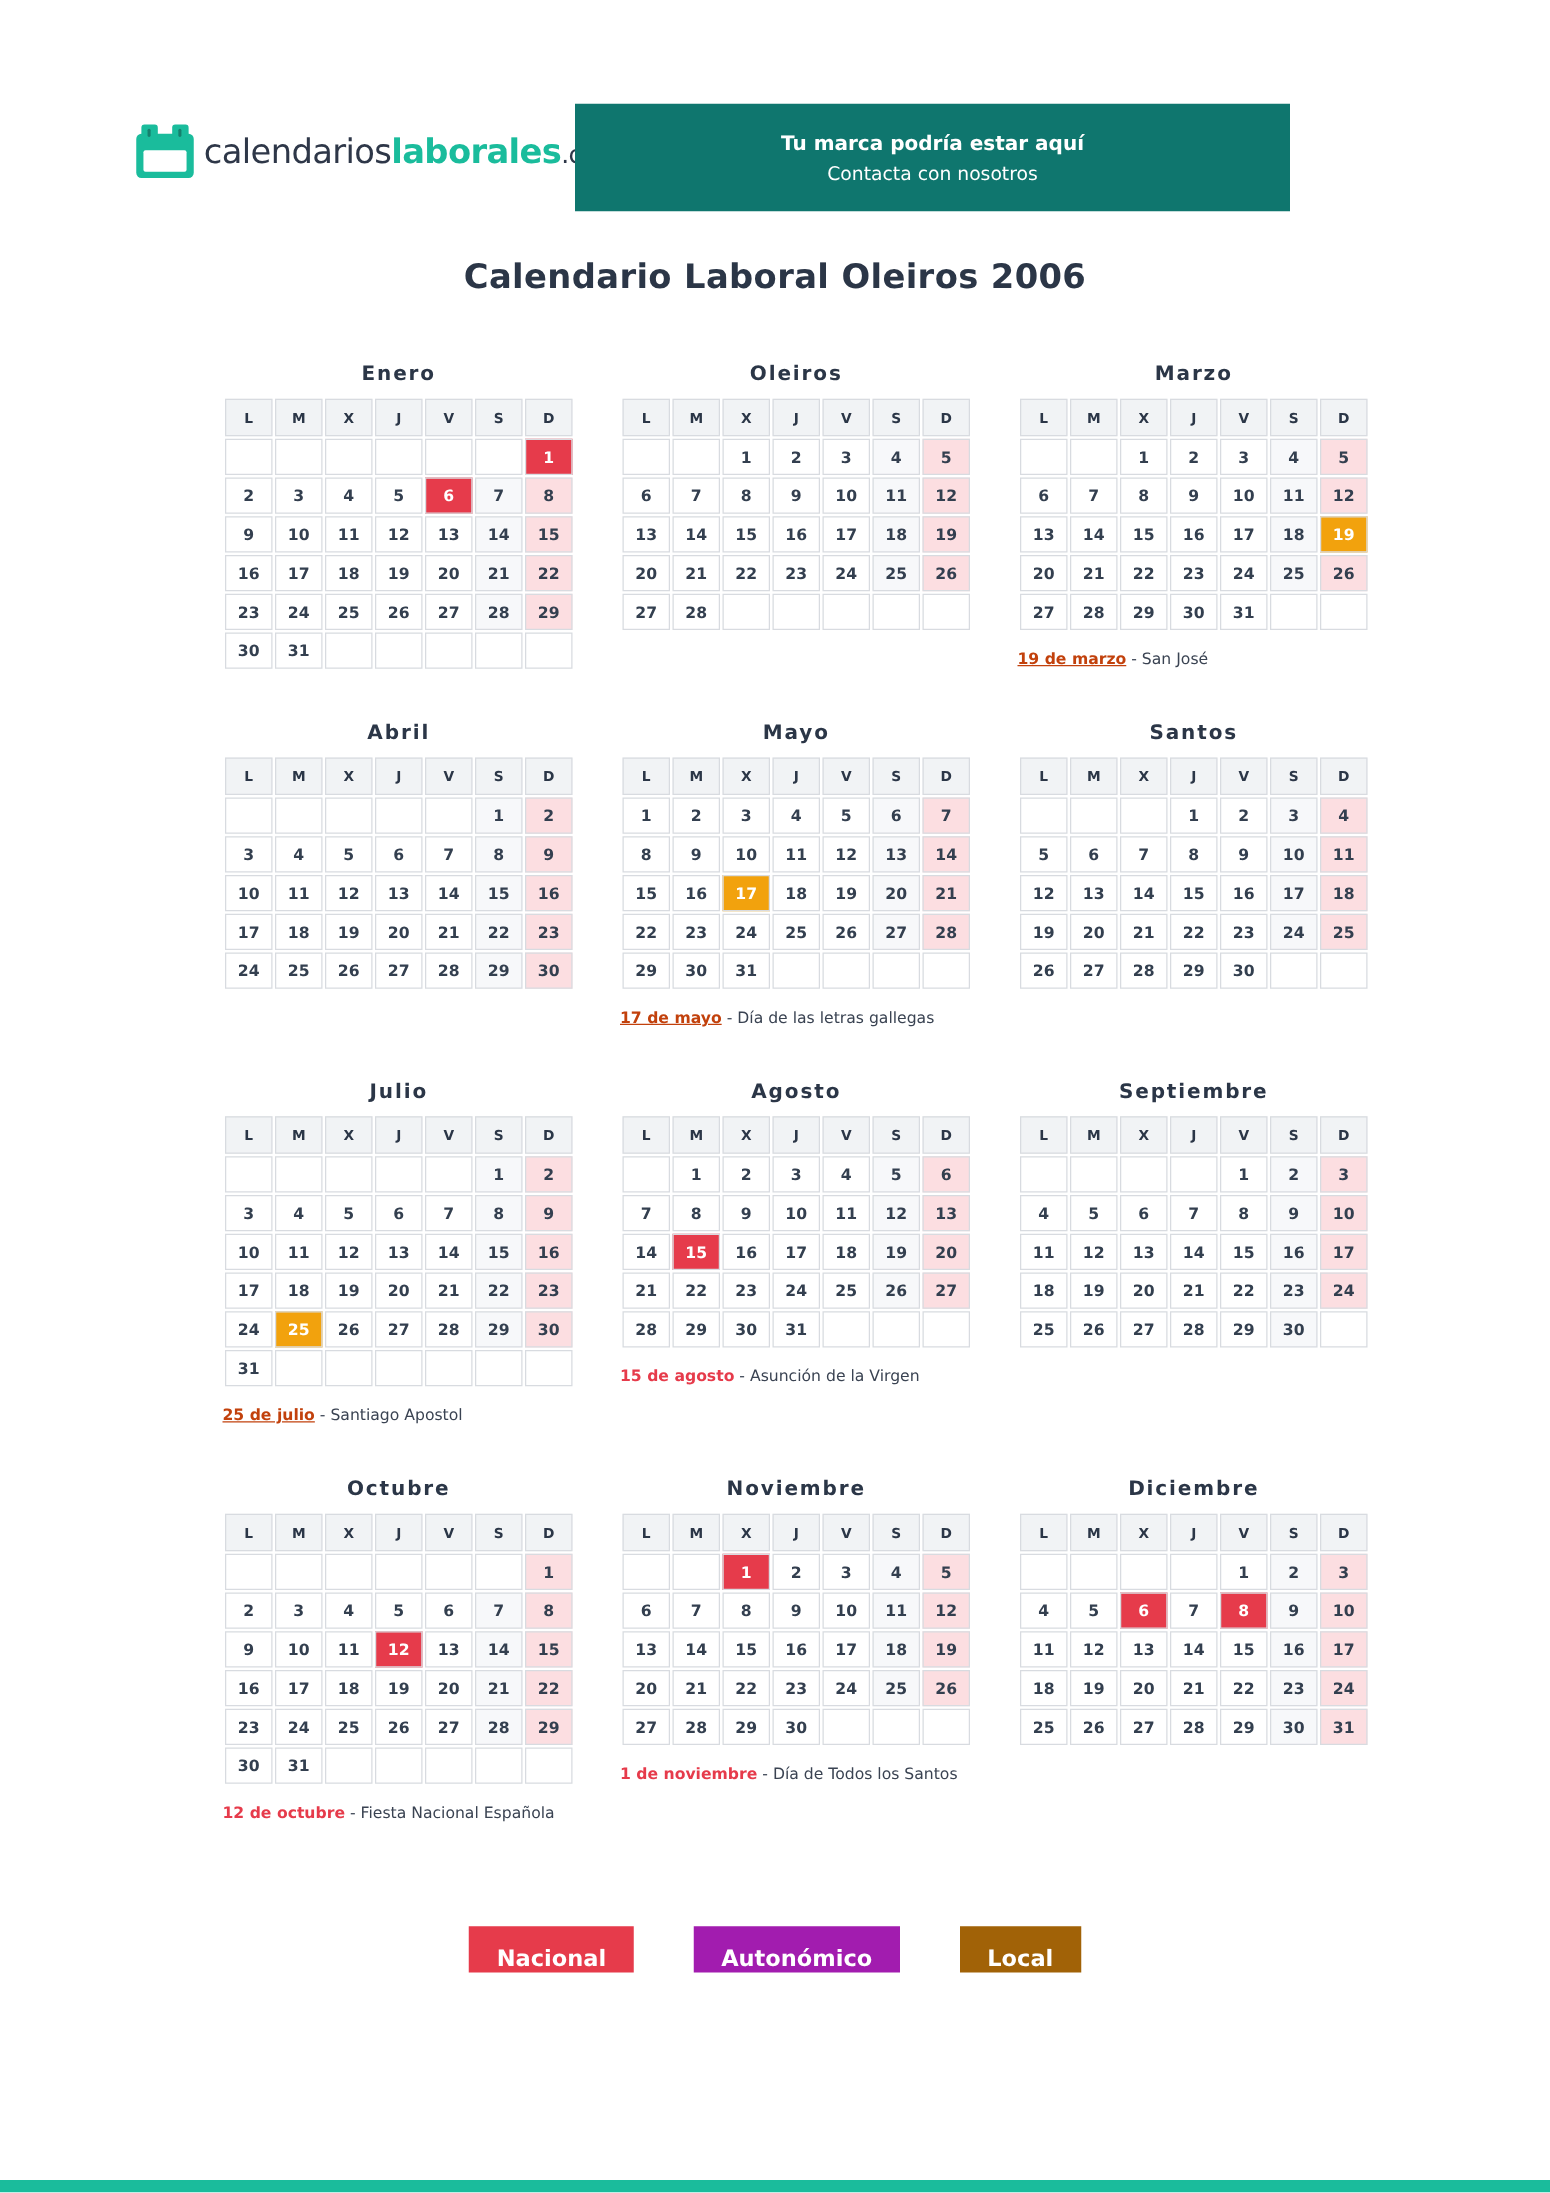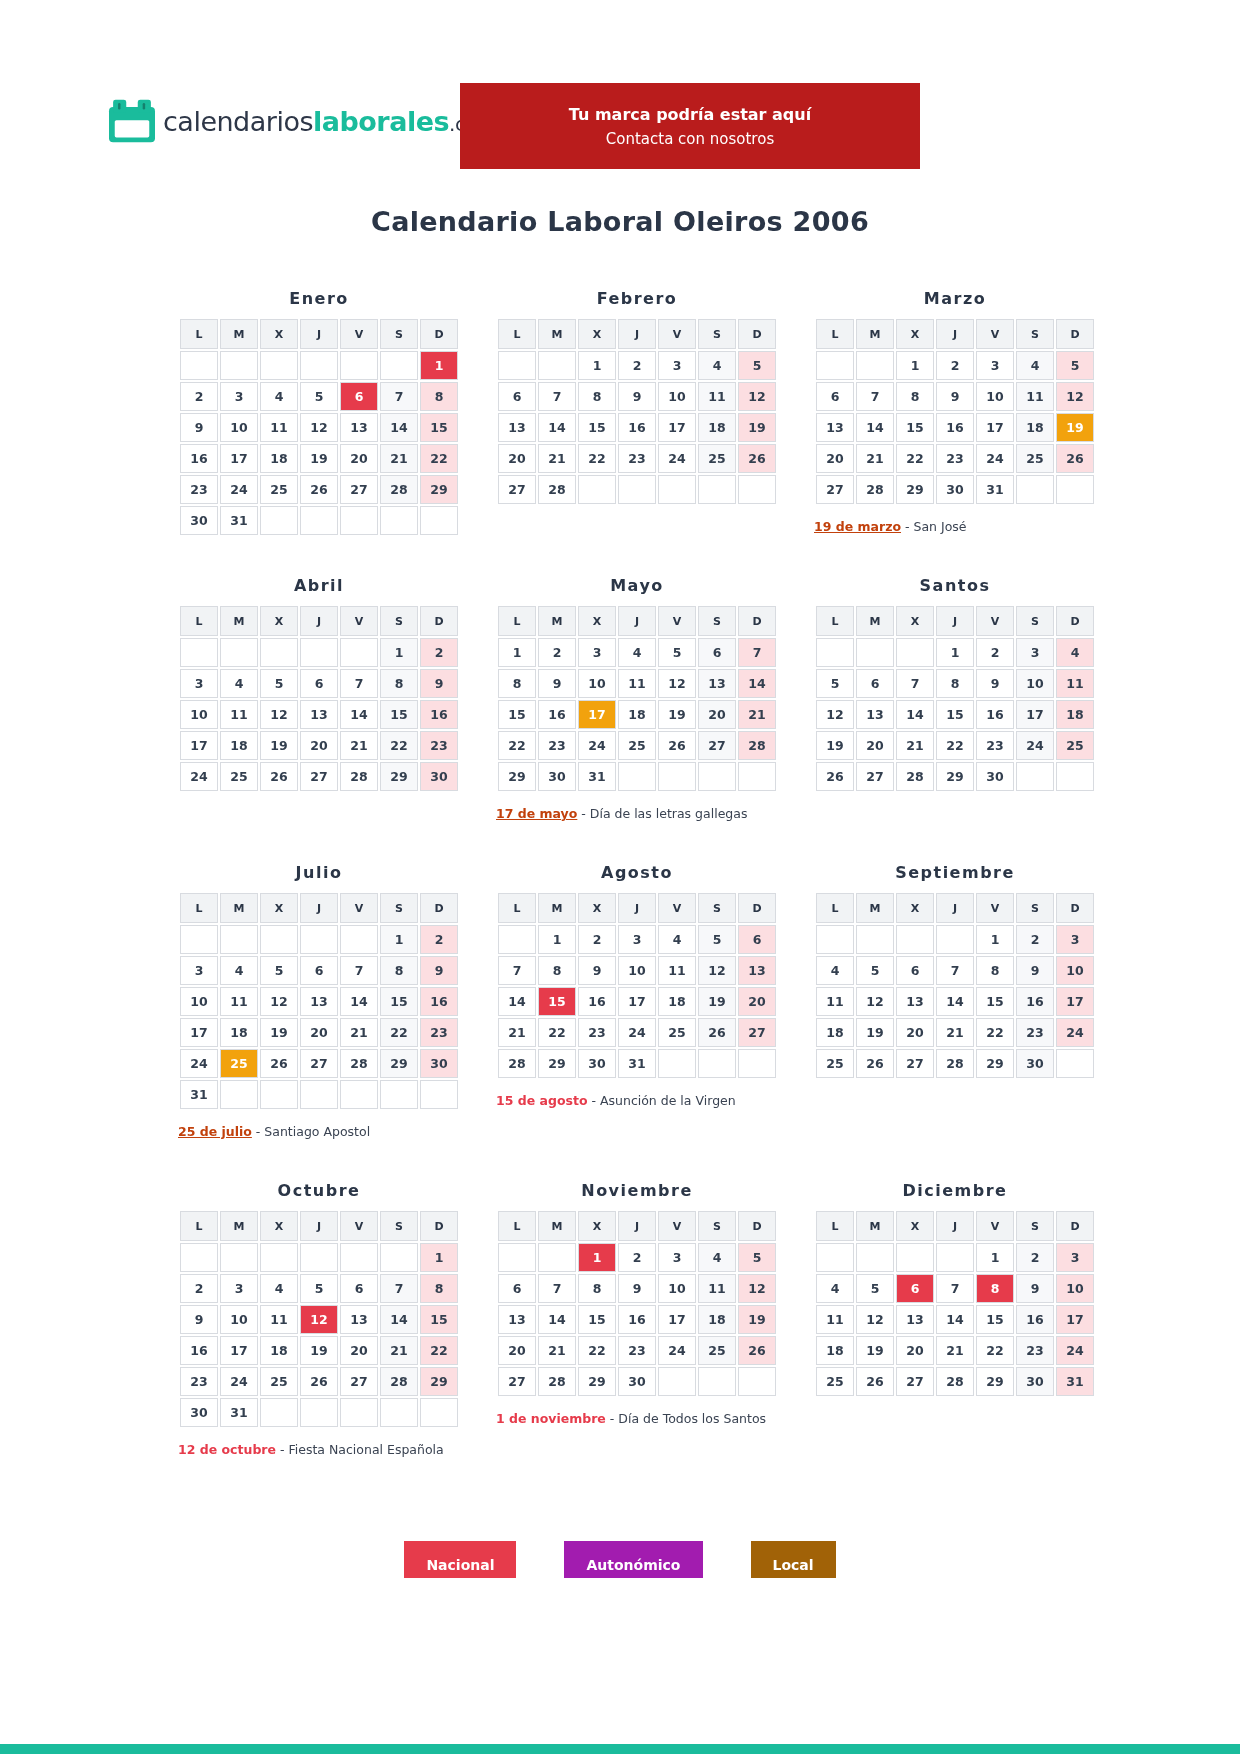--- a/index.html
+++ b/index.html
@@ -9,21 +9,21 @@
   }
   
   .header{position:relative;height:178px;}
   .logo{position:absolute;left:107px;top:98px;display:flex;align-items:center;text-decoration:none;cursor:pointer;}
   .logo svg{display:block;margin-right:6px;}
   .logo-text{font-size:27px;line-height:1;letter-spacing:-0.5px;}
   .logo-text .t1{font-weight:400;color:#2e3748;}
   .logo-text .t2{font-weight:700;color:#1abc9c;}
   .logo-text .t3{font-weight:400;color:#2e3748;font-size:20px;}
   .banner{
-    position:absolute;left:460px;top:83px;width:460px;height:86px;background:#b91c1c;
+    position:absolute;left:460px;top:83px;width:572px;height:86px;background:#0f766e;
     display:flex;flex-direction:column;align-items:center;justify-content:center;gap:6px;
   }
   .banner-line1{color:#ffffff;font-weight:700;font-size:16px;}
   .banner-line2{color:#ffffff;font-weight:400;font-size:15px;cursor:pointer;}
   
   .page-title{
     text-align:center;font-size:27px;font-weight:700;color:#2b3647;
     letter-spacing:0.3px;margin:28px 0 0 0;
   }
   
@@ -49,21 +49,21 @@
   table.cal td.national{background:#e63b4b;color:#ffffff;}
   table.cal td.autonomic{background:#f2a20d;color:#ffffff;}
   .notes{margin-top:13px;}
   .note{font-size:12.5px;color:#3a4352;margin-bottom:6px;white-space:nowrap;}
   .note-date{font-weight:700;}
   .note-date.national{color:#e63b4b;}
   .note-date.autonomic{color:#c2410c;text-decoration:underline;}
   
   .legend{display:flex;justify-content:center;gap:48px;margin-top:78px;}
   .legend-btn{
-    border:none;color:#ffffff;font-weight:700;font-size:14px;height:37px;
+    border:none;color:#ffffff;font-weight:700;font-size:18px;height:37px;
     padding:16px 22px;cursor:pointer;font-family:inherit;
   }
   .btn-national{background:#e63b4b;}
   .btn-autonomic{background:#a21caf;}
   .btn-local{background:#a16207;}
   
   .footer-bar{position:absolute;left:0;bottom:0;width:1240px;height:10px;background:#1abc9c;}
 </style>
 </head>
 <body>
@@ -157,21 +157,21 @@
             <td class="empty"></td>
             <td class="empty"></td>
             <td class="empty"></td>
             <td class="empty"></td>
             <td class="empty"></td>
           </tr>
         </tbody>
       </table>
     </div>
     <div class="month">
-      <div class="month-title">Febrero</div>
+      <div class="month-title">Oleiros</div>
       <table class="cal">
         <thead>
           <tr>
             <th>L</th>
             <th>M</th>
             <th>X</th>
             <th>J</th>
             <th>V</th>
             <th>S</th>
             <th>D</th>

